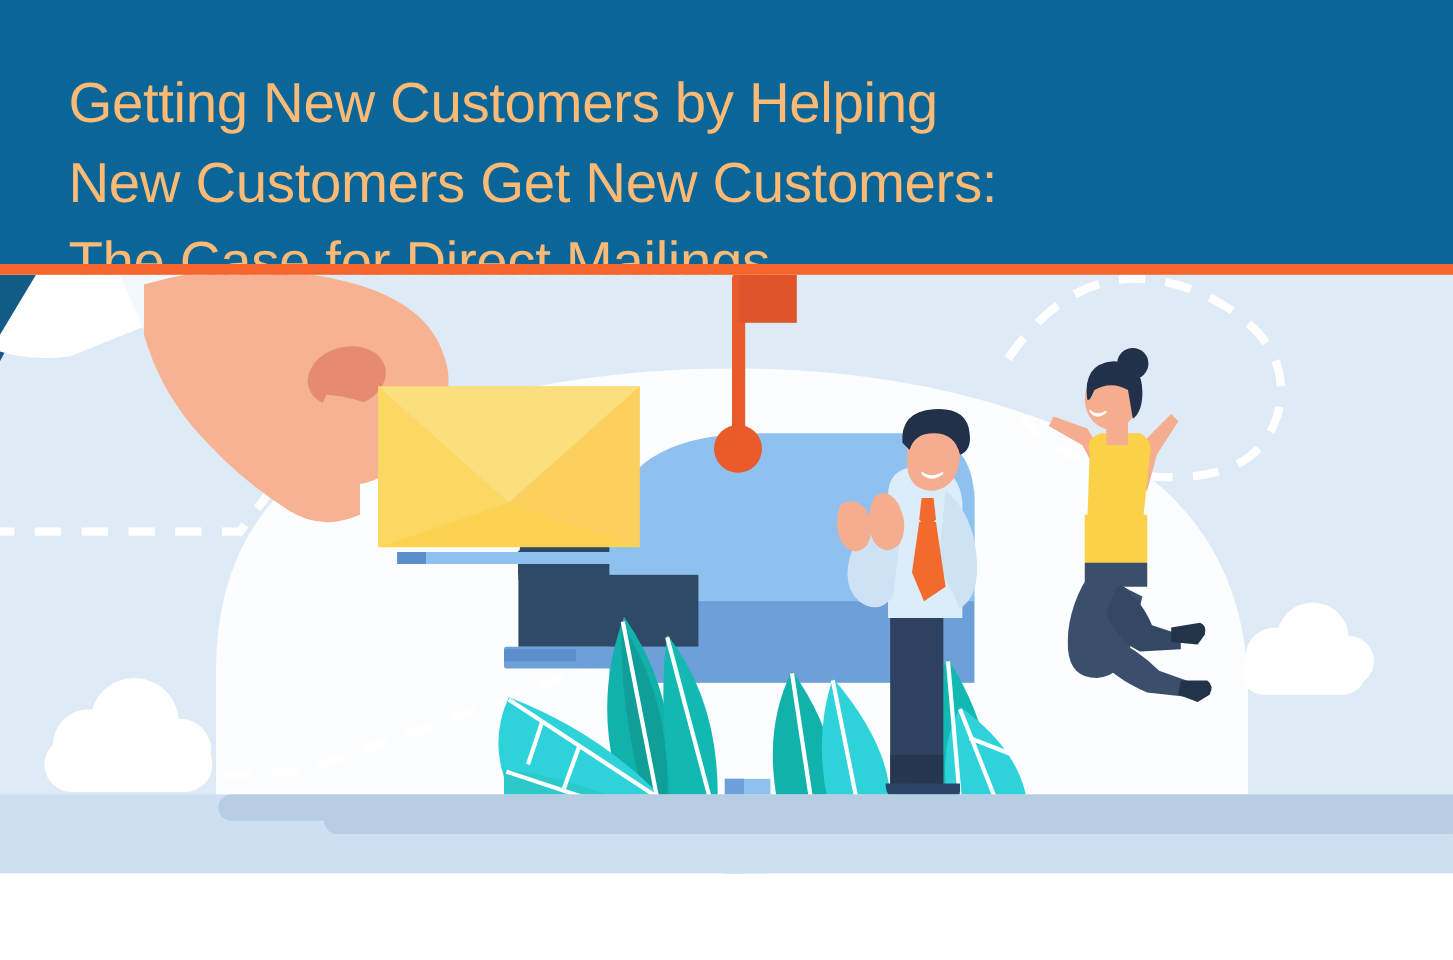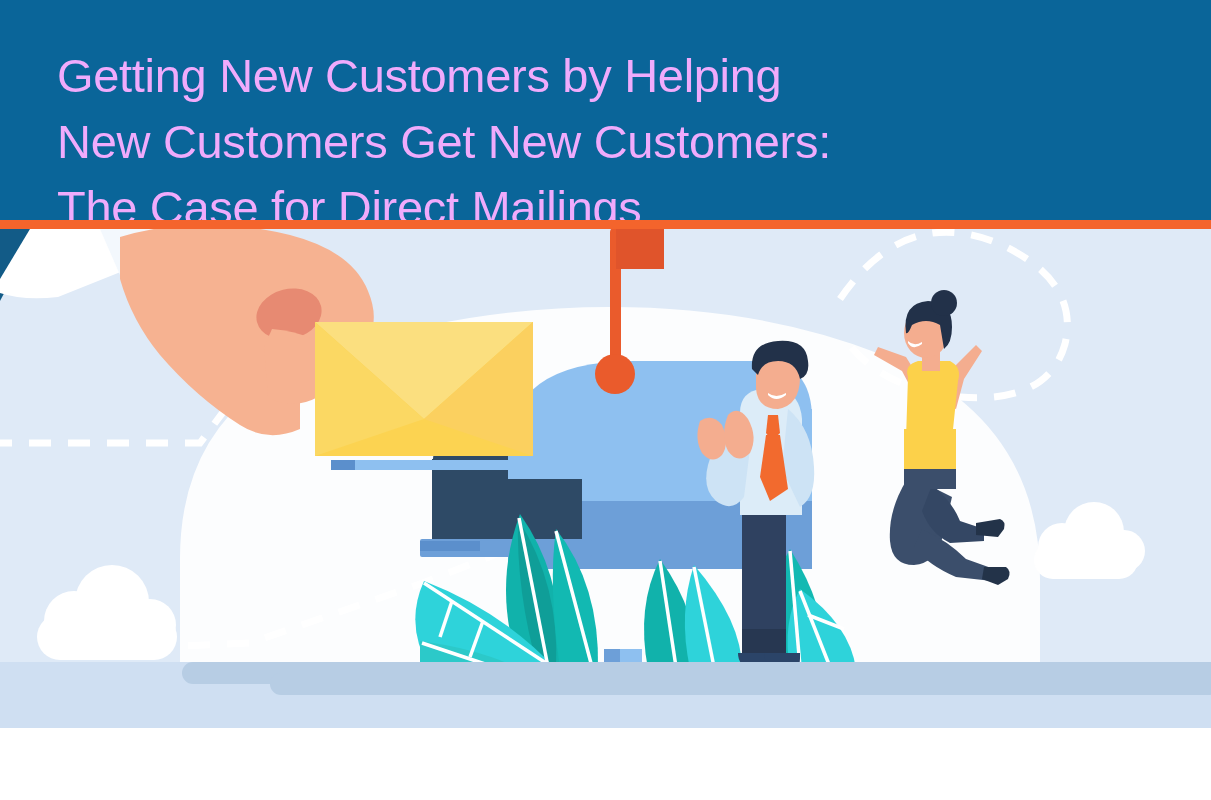--- a/index.html
+++ b/index.html
@@ -23,23 +23,23 @@
   .header-band {
     position: absolute;
     left: 0; top: 0;
     width: 1211px;
     height: 220px;
     background: #0a6599;
   }
   .header-title {
     position: absolute;
     left: 57px;
-    top: 12px;
+    top: 22px;
     width: 1000px;
-    color: #f0abfc;
+    color: #fdba74;
     font-size: 47px;
     line-height: 66px;
     font-weight: 400;
     letter-spacing: -0.3px;
     white-space: pre-line;
   }
   .accent-rule {
     position: absolute;
     left: 0;
     top: 220px;

